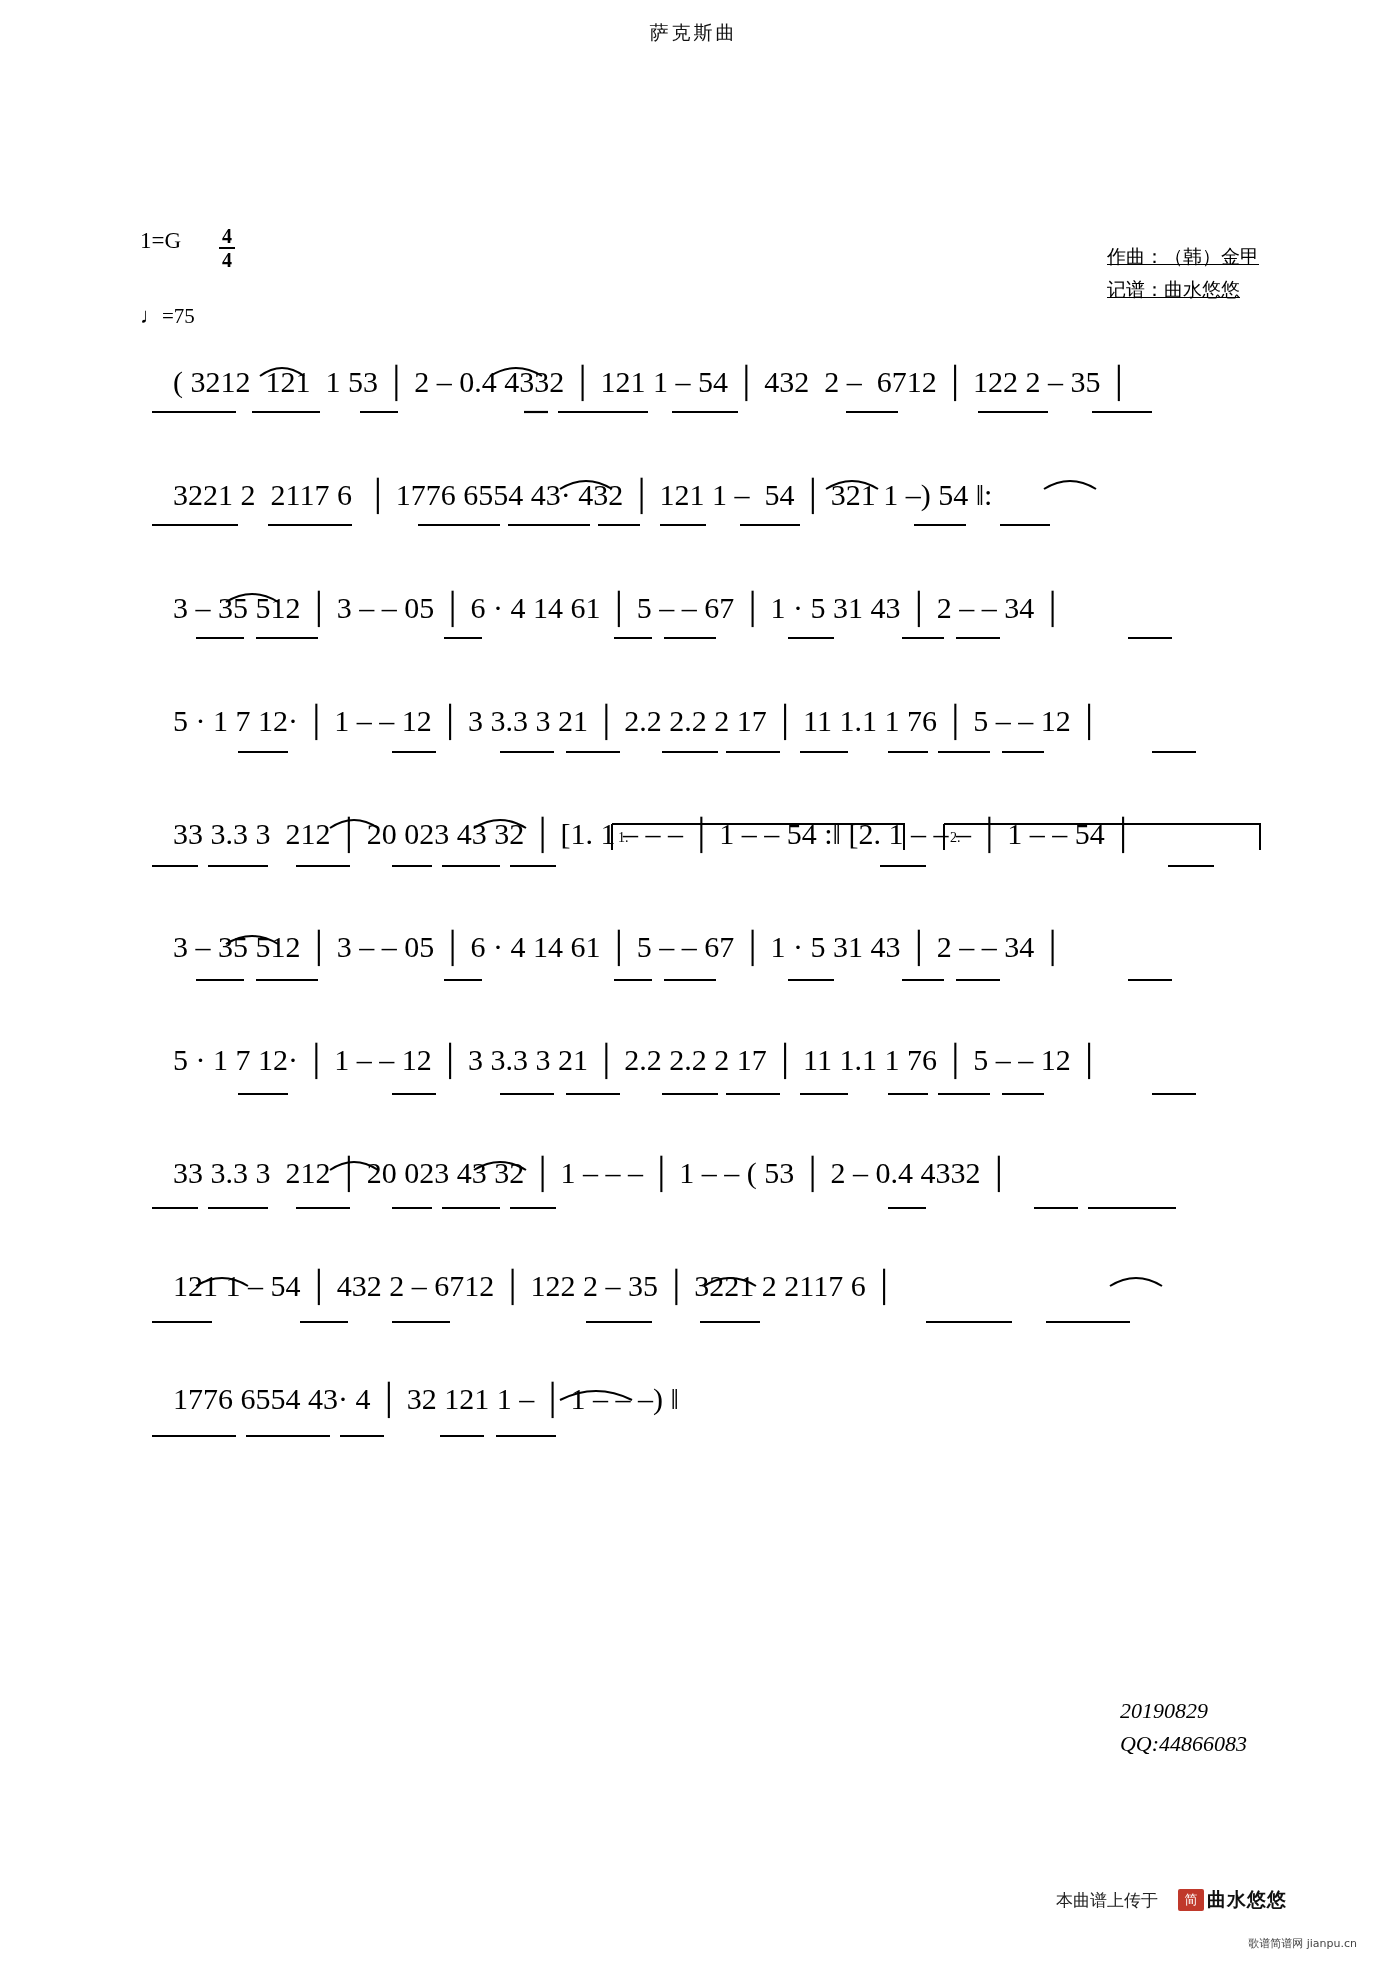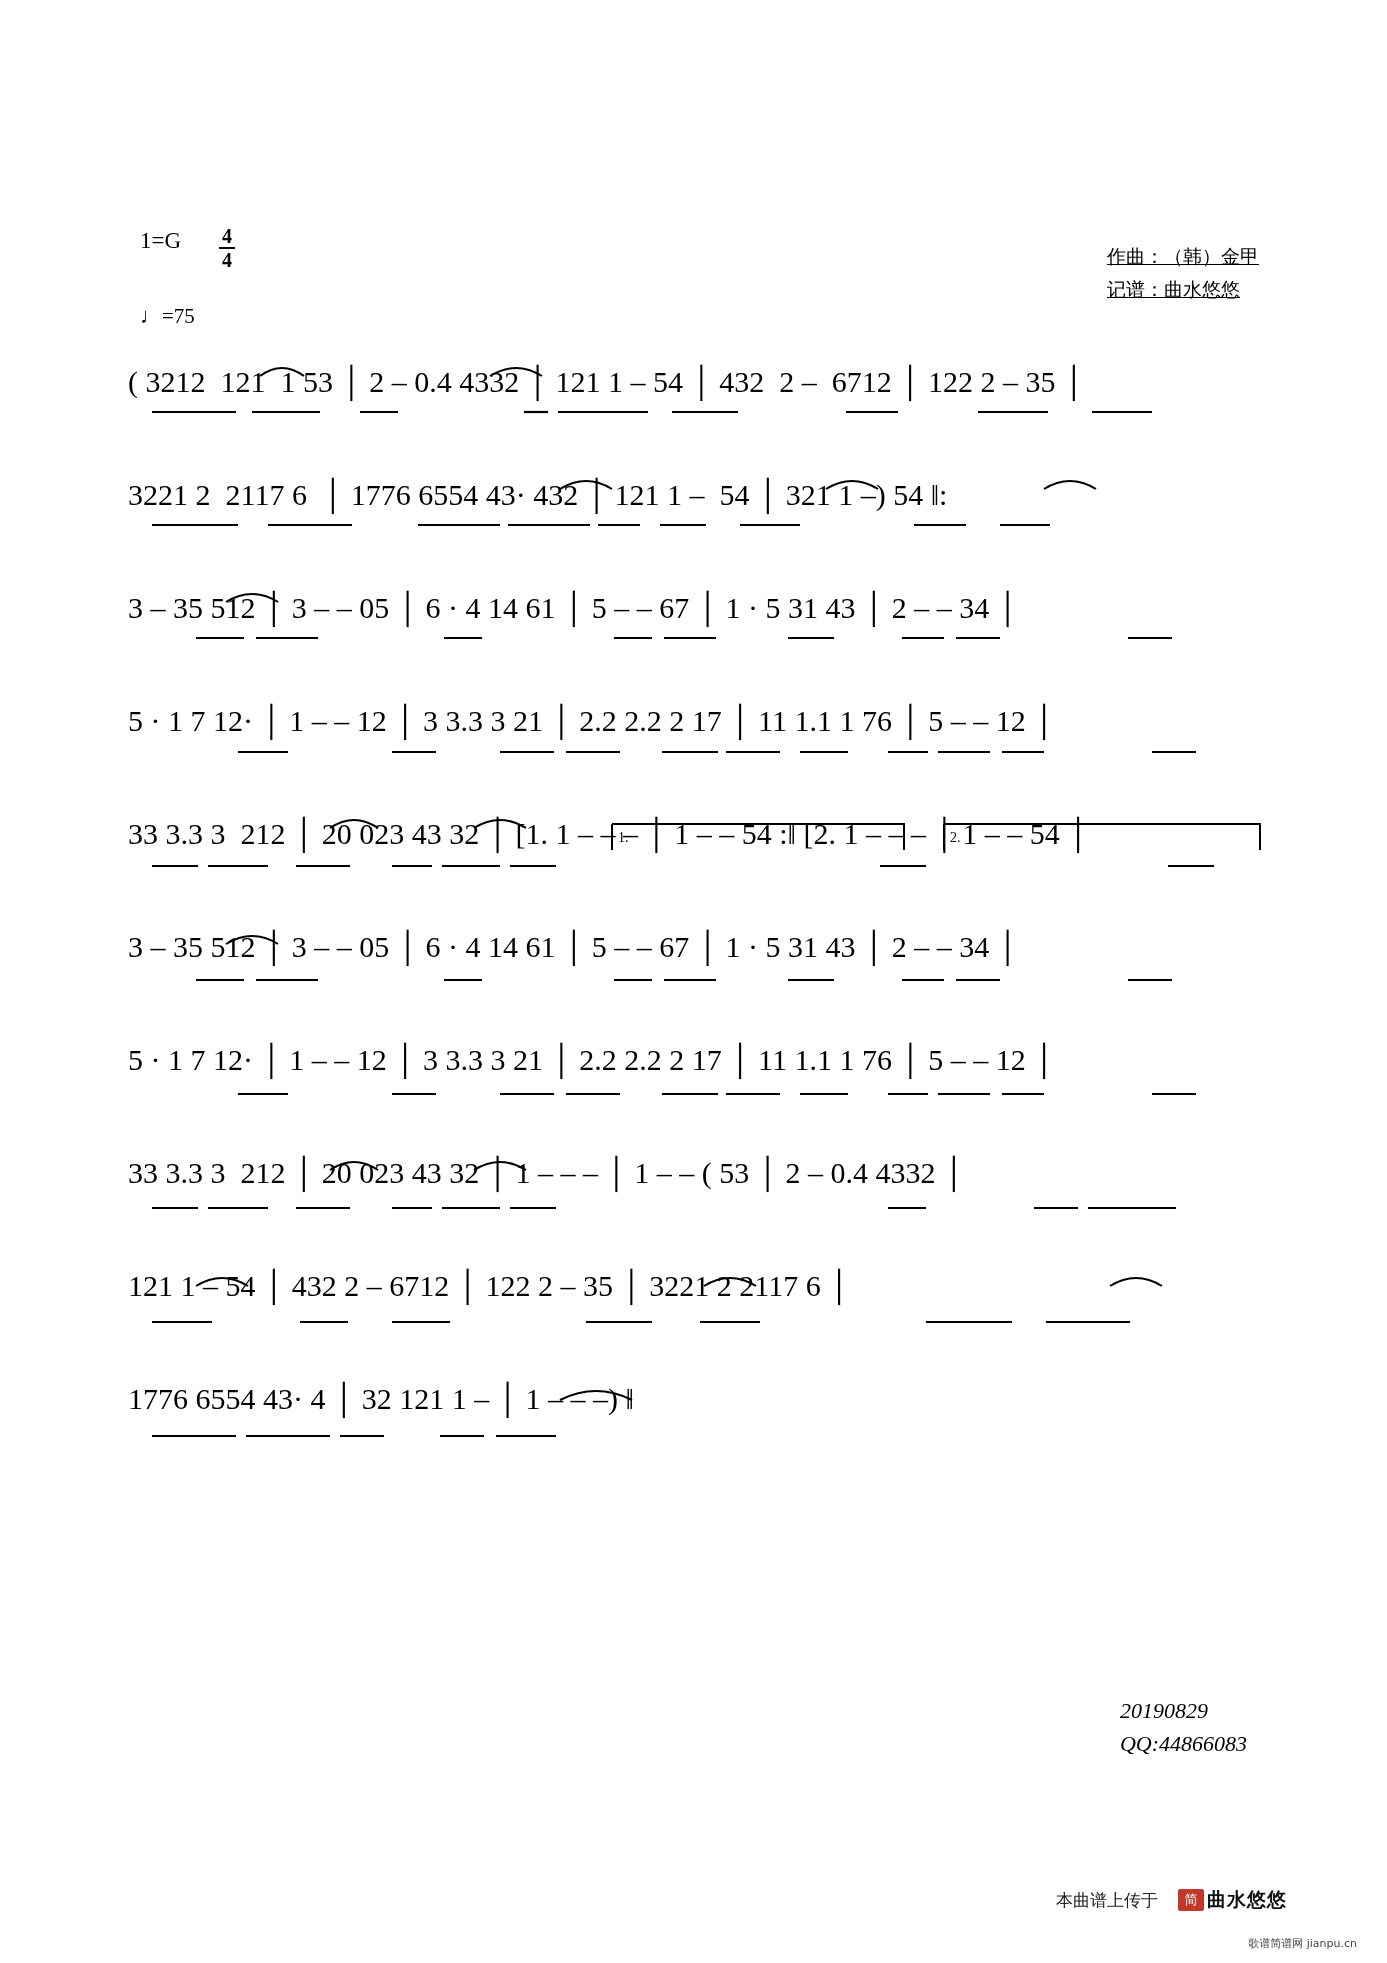--- a/index.html
+++ b/index.html
@@ -76,20 +76,21 @@
     font-size: 19px;
     line-height: 1.75;
     text-decoration: underline;
   }
   
   .lines {
     position: absolute;
     top: 355px;
     left: 0;
     right: 0;
+    padding-left: 45px;
   }
   .music-line {
     height: 113px;
     position: relative;
     font-family: "Liberation Serif", serif;
     font-size: 30px;
     white-space: pre;
     padding-left: 128px;
     letter-spacing: 0px;
     color: #000;
@@ -158,20 +159,21 @@
     left: 0; top: 0;
     width: 1387px; height: 1963px;
     pointer-events: none;
   }
 </style>
 </head>
 <body>
 
 <div class="sheet">
 
+  <div class="subtitle">萨克斯曲</div>
 
   <div class="meta-left">
     <div class="keyline">
       <span>1=G</span>
       <span class="frac">
         <span class="num">4</span>
         <span class="den">4</span>
       </span>
     </div>
     <div class="tempo">

